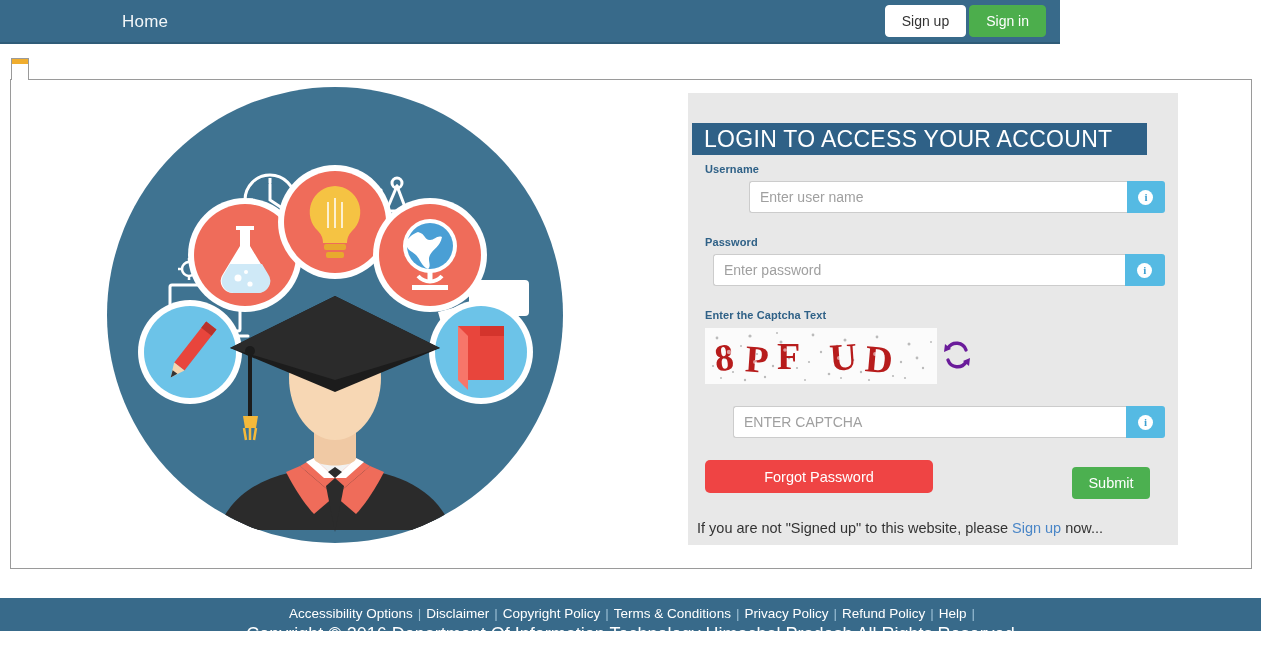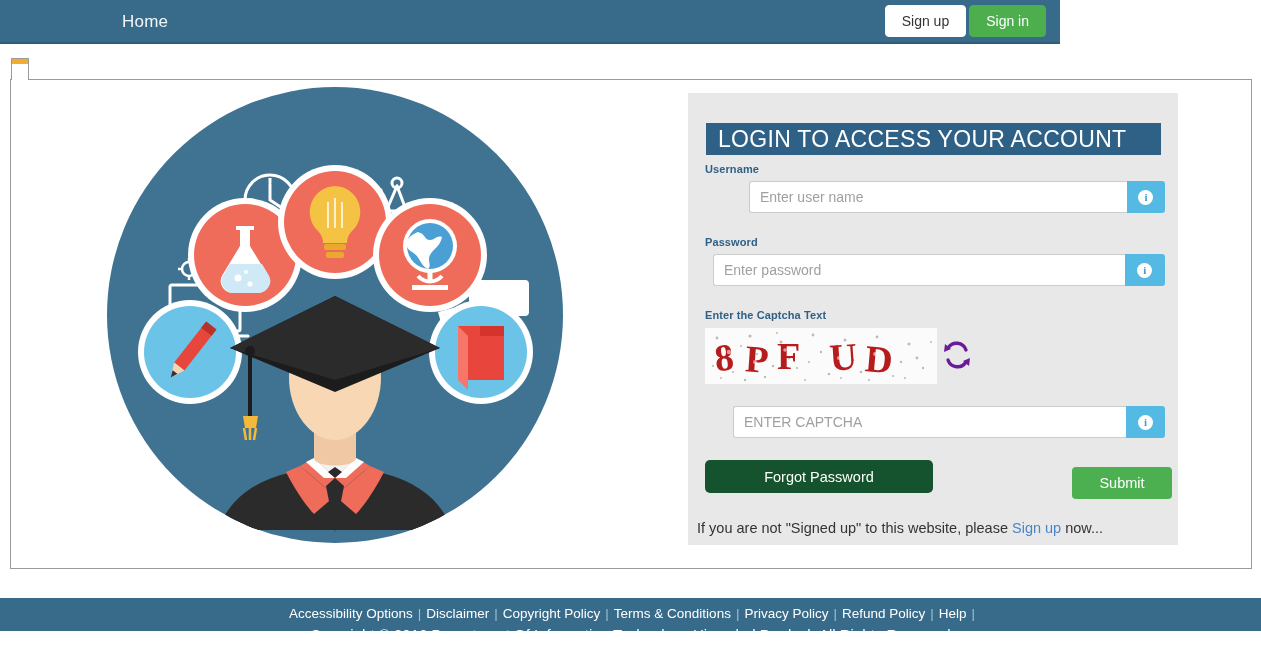--- a/index.html
+++ b/index.html
@@ -62,21 +62,21 @@
   }
   .illus-svg { display:block; width:470px; height:470px; }
 
   
   .login-panel {
     position:absolute; left:688px; top:93px;
     width:490px; height:452px;
     background:#e8e8e8;
   }
   .login-title {
-    position:absolute; left:18px; top:30px;
+    position:absolute; left:4px; top:30px;
     width:455px; height:32px;
     background:#2f6187;
     color:#ffffff;
     font-size:23px; line-height:32px;
     padding-left:12px;
     letter-spacing:0.3px;
     white-space:nowrap;
   }
   .field-label {
     position:absolute; left:17px;
@@ -133,30 +133,30 @@
   .captcha-refresh {
     position:absolute; left:252px; top:245px;
     width:34px; height:34px;
     cursor:pointer;
   }
 
   
   .btn-forgot {
     position:absolute; left:17px; top:367px;
     width:228px; height:33px;
-    background:#14532d;
+    background:#ef4444;
     color:#ffffff;
     border:none; border-radius:5px;
     font-size:14.5px;
     font-family:"Liberation Sans", sans-serif;
     cursor:pointer;
   }
   .btn-submit {
     position:absolute; left:384px; top:374px;
-    width:100px; height:32px;
+    width:78px; height:32px;
     background:#4cb050;
     color:#ffffff;
     border:none; border-radius:4px;
     font-size:14.5px;
     font-family:"Liberation Sans", sans-serif;
     cursor:pointer;
   }
   .signup-note {
     position:absolute; left:9px; top:427px;
     font-size:14.5px; color:#333333;
@@ -175,21 +175,21 @@
   .footer-links {
     font-size:13.5px; color:#ffffff;
     white-space:nowrap; line-height:18px;
   }
   .footer-links a {
     color:#ffffff; text-decoration:none; cursor:pointer;
     padding:0 4px;
   }
   .fsep { color:#9cc0d6; padding:0 1px; }
   .footer-copy {
-    font-size:15px; color:#ffffff;
+    font-size:18px; color:#ffffff;
     line-height:19px; margin-top:2px;
   }
 </style>
 </head>
 <body>
 
 <div class="navbar">
   <div class="nav-home">Home</div>
   <div class="nav-btns">
     <button class="btn-signup">Sign up</button>

